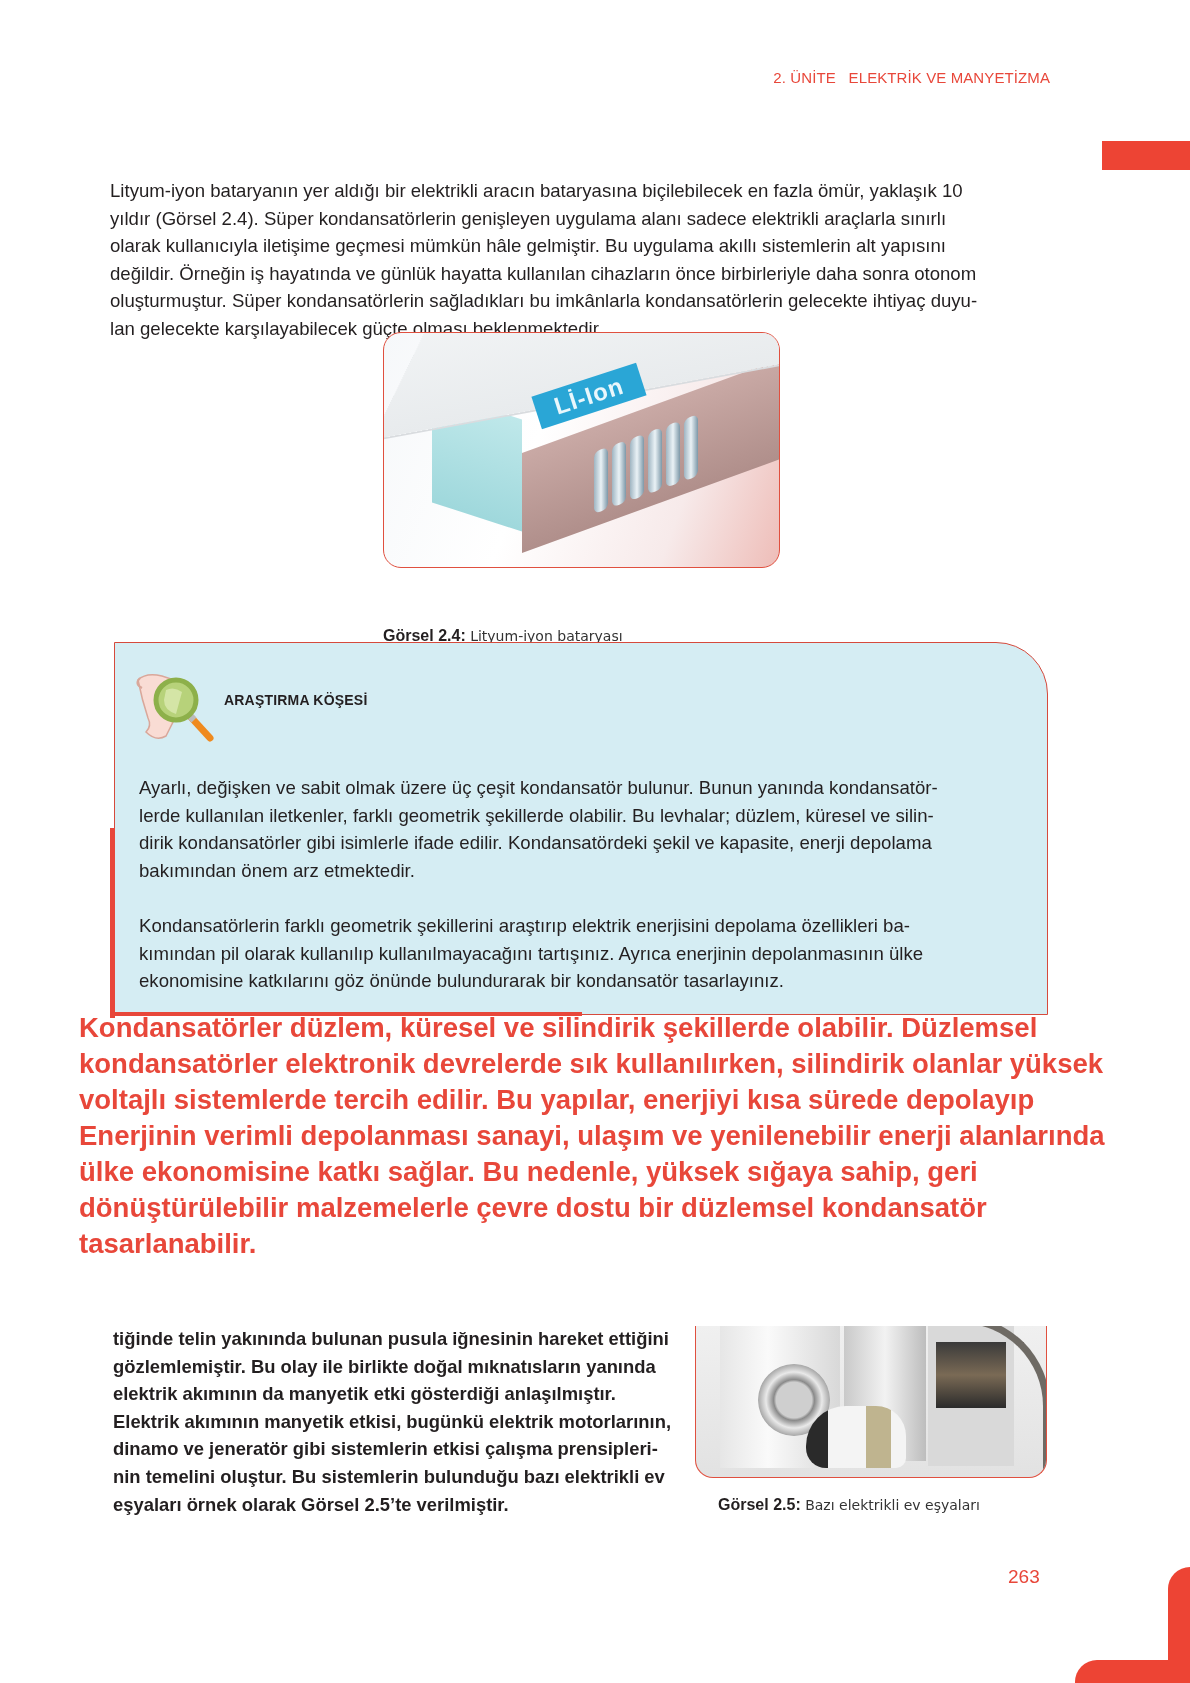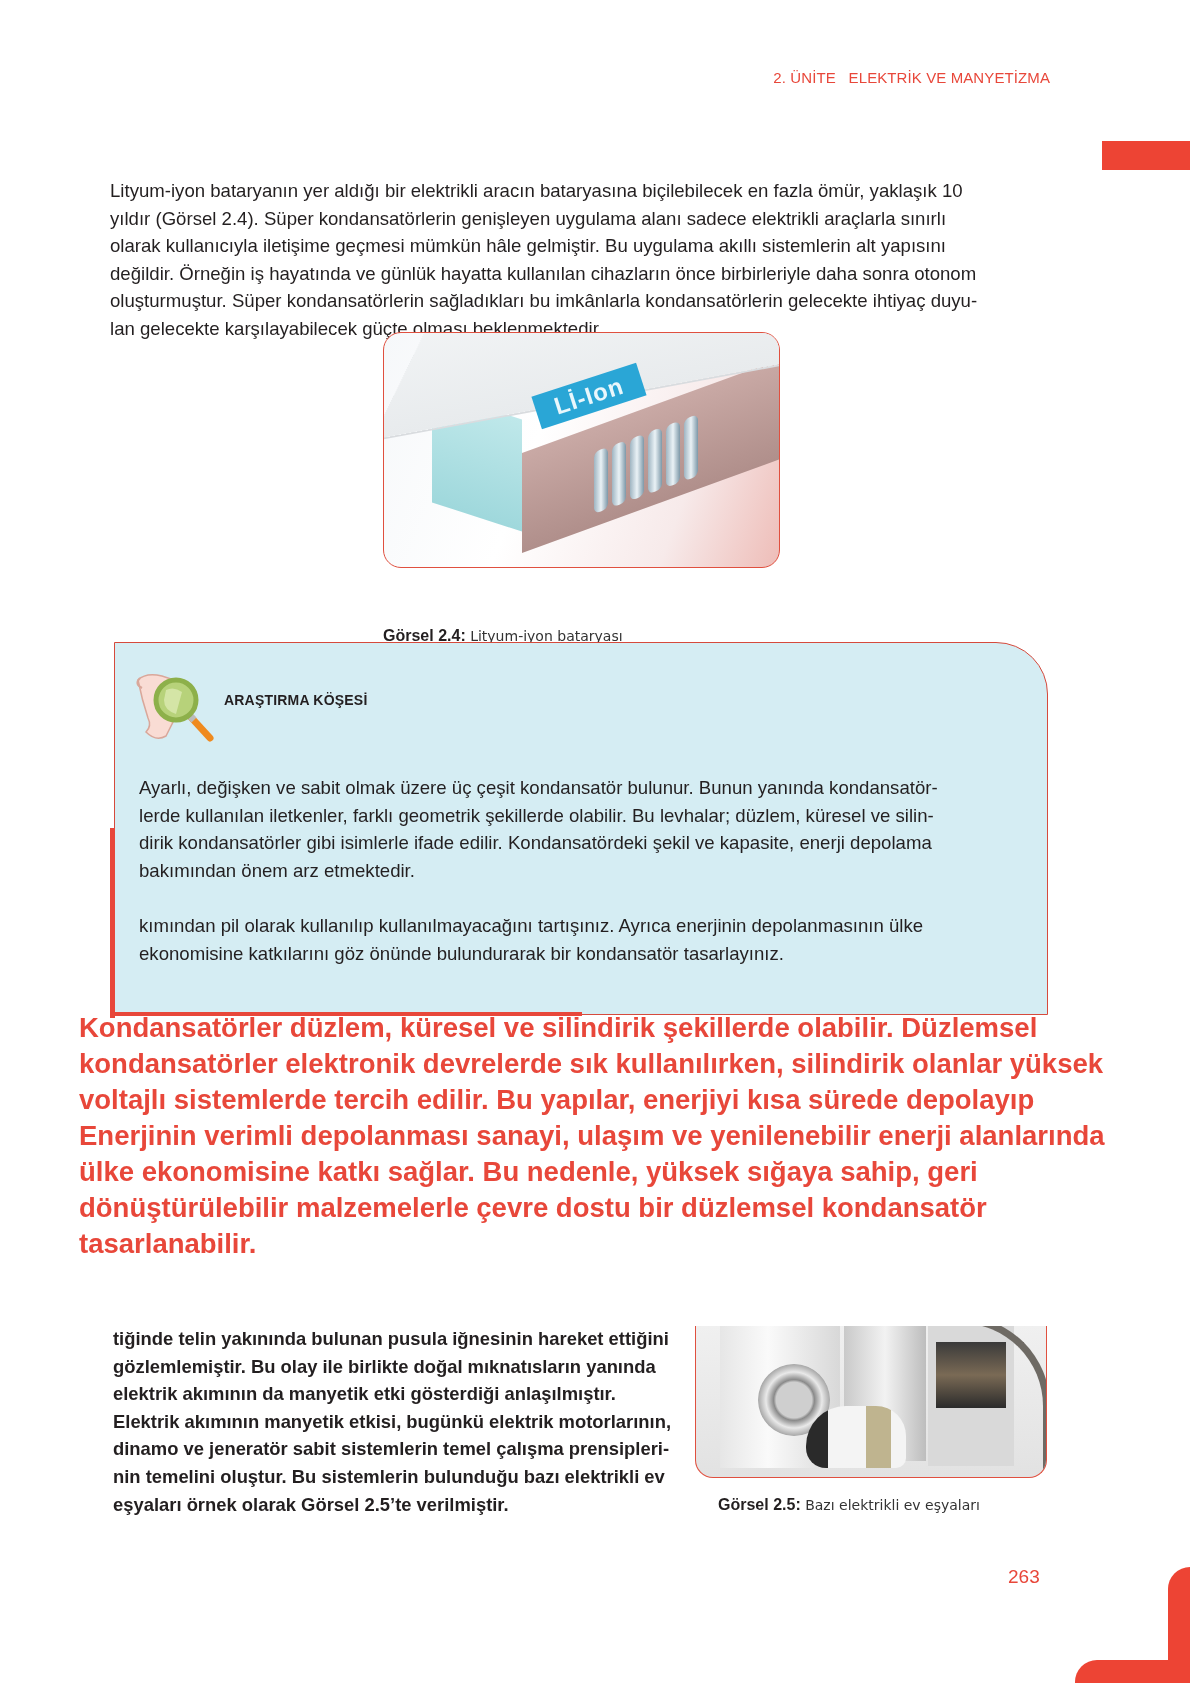--- a/index.html
+++ b/index.html
@@ -152,40 +152,41 @@
 </div>
 <div class="abs research-title">ARAŞTIRMA KÖŞESİ</div>
 
 <div class="abs para research-p1">
   <span class="line">Ayarlı, değişken ve sabit olmak üzere üç çeşit kondansatör bulunur. Bunun yanında kondansatör-</span>
   <span class="line">lerde kullanılan iletkenler, farklı geometrik şekillerde olabilir. Bu levhalar; düzlem, küresel ve silin-</span>
   <span class="line">dirik kondansatörler gibi isimlerle ifade edilir. Kondansatördeki şekil ve kapasite, enerji depolama</span>
   <span class="line">bakımından önem arz etmektedir.</span>
 </div>
 <div class="abs para research-p2">
+  <span class="line">Kondansatörlerin farklı geometrik şekillerini araştırıp elektrik enerjisini depolama özellikleri ba-</span>
   <span class="line">kımından pil olarak kullanılıp kullanılmayacağını tartışınız. Ayrıca enerjinin depolanmasının ülke</span>
   <span class="line">ekonomisine katkılarını göz önünde bulundurarak bir kondansatör tasarlayınız.</span>
 </div>
 
 <div class="abs answer">
   <span class="line">Kondansatörler düzlem, küresel ve silindirik şekillerde olabilir. Düzlemsel</span>
   <span class="line">kondansatörler elektronik devrelerde sık kullanılırken, silindirik olanlar yüksek</span>
   <span class="line">voltajlı sistemlerde tercih edilir. Bu yapılar, enerjiyi kısa sürede depolayıp</span>
   <span class="line">Enerjinin verimli depolanması sanayi, ulaşım ve yenilenebilir enerji alanlarında</span>
   <span class="line">ülke ekonomisine katkı sağlar. Bu nedenle, yüksek sığaya sahip, geri</span>
   <span class="line">dönüştürülebilir malzemelerle çevre dostu bir düzlemsel kondansatör</span>
   <span class="line">tasarlanabilir.</span>
 </div>
 
 <div class="abs para lower">
   <span class="line">tiğinde telin yakınında bulunan pusula iğnesinin hareket ettiğini</span>
   <span class="line">gözlemlemiştir. Bu olay ile birlikte doğal mıknatısların yanında</span>
   <span class="line">elektrik akımının da manyetik etki gösterdiği anlaşılmıştır.</span>
   <span class="line">Elektrik akımının manyetik etkisi, bugünkü elektrik motorlarının,</span>
-  <span class="line">dinamo ve jeneratör sabit sistemlerin temel çalışma prensipleri-</span>
+  <span class="line">dinamo ve jeneratör gibi sistemlerin etkisi çalışma prensipleri-</span>
   <span class="line">nin temelini oluştur. Bu sistemlerin bulunduğu bazı elektrikli ev</span>
   <span class="line">eşyaları örnek olarak Görsel 2.5’te verilmiştir.</span>
 </div>
 
 <div class="abs fig2">
   <div class="washer">
       <div class="washer-door"></div>
     </div>
   <div class="fridge"></div>
   <div class="oven">

